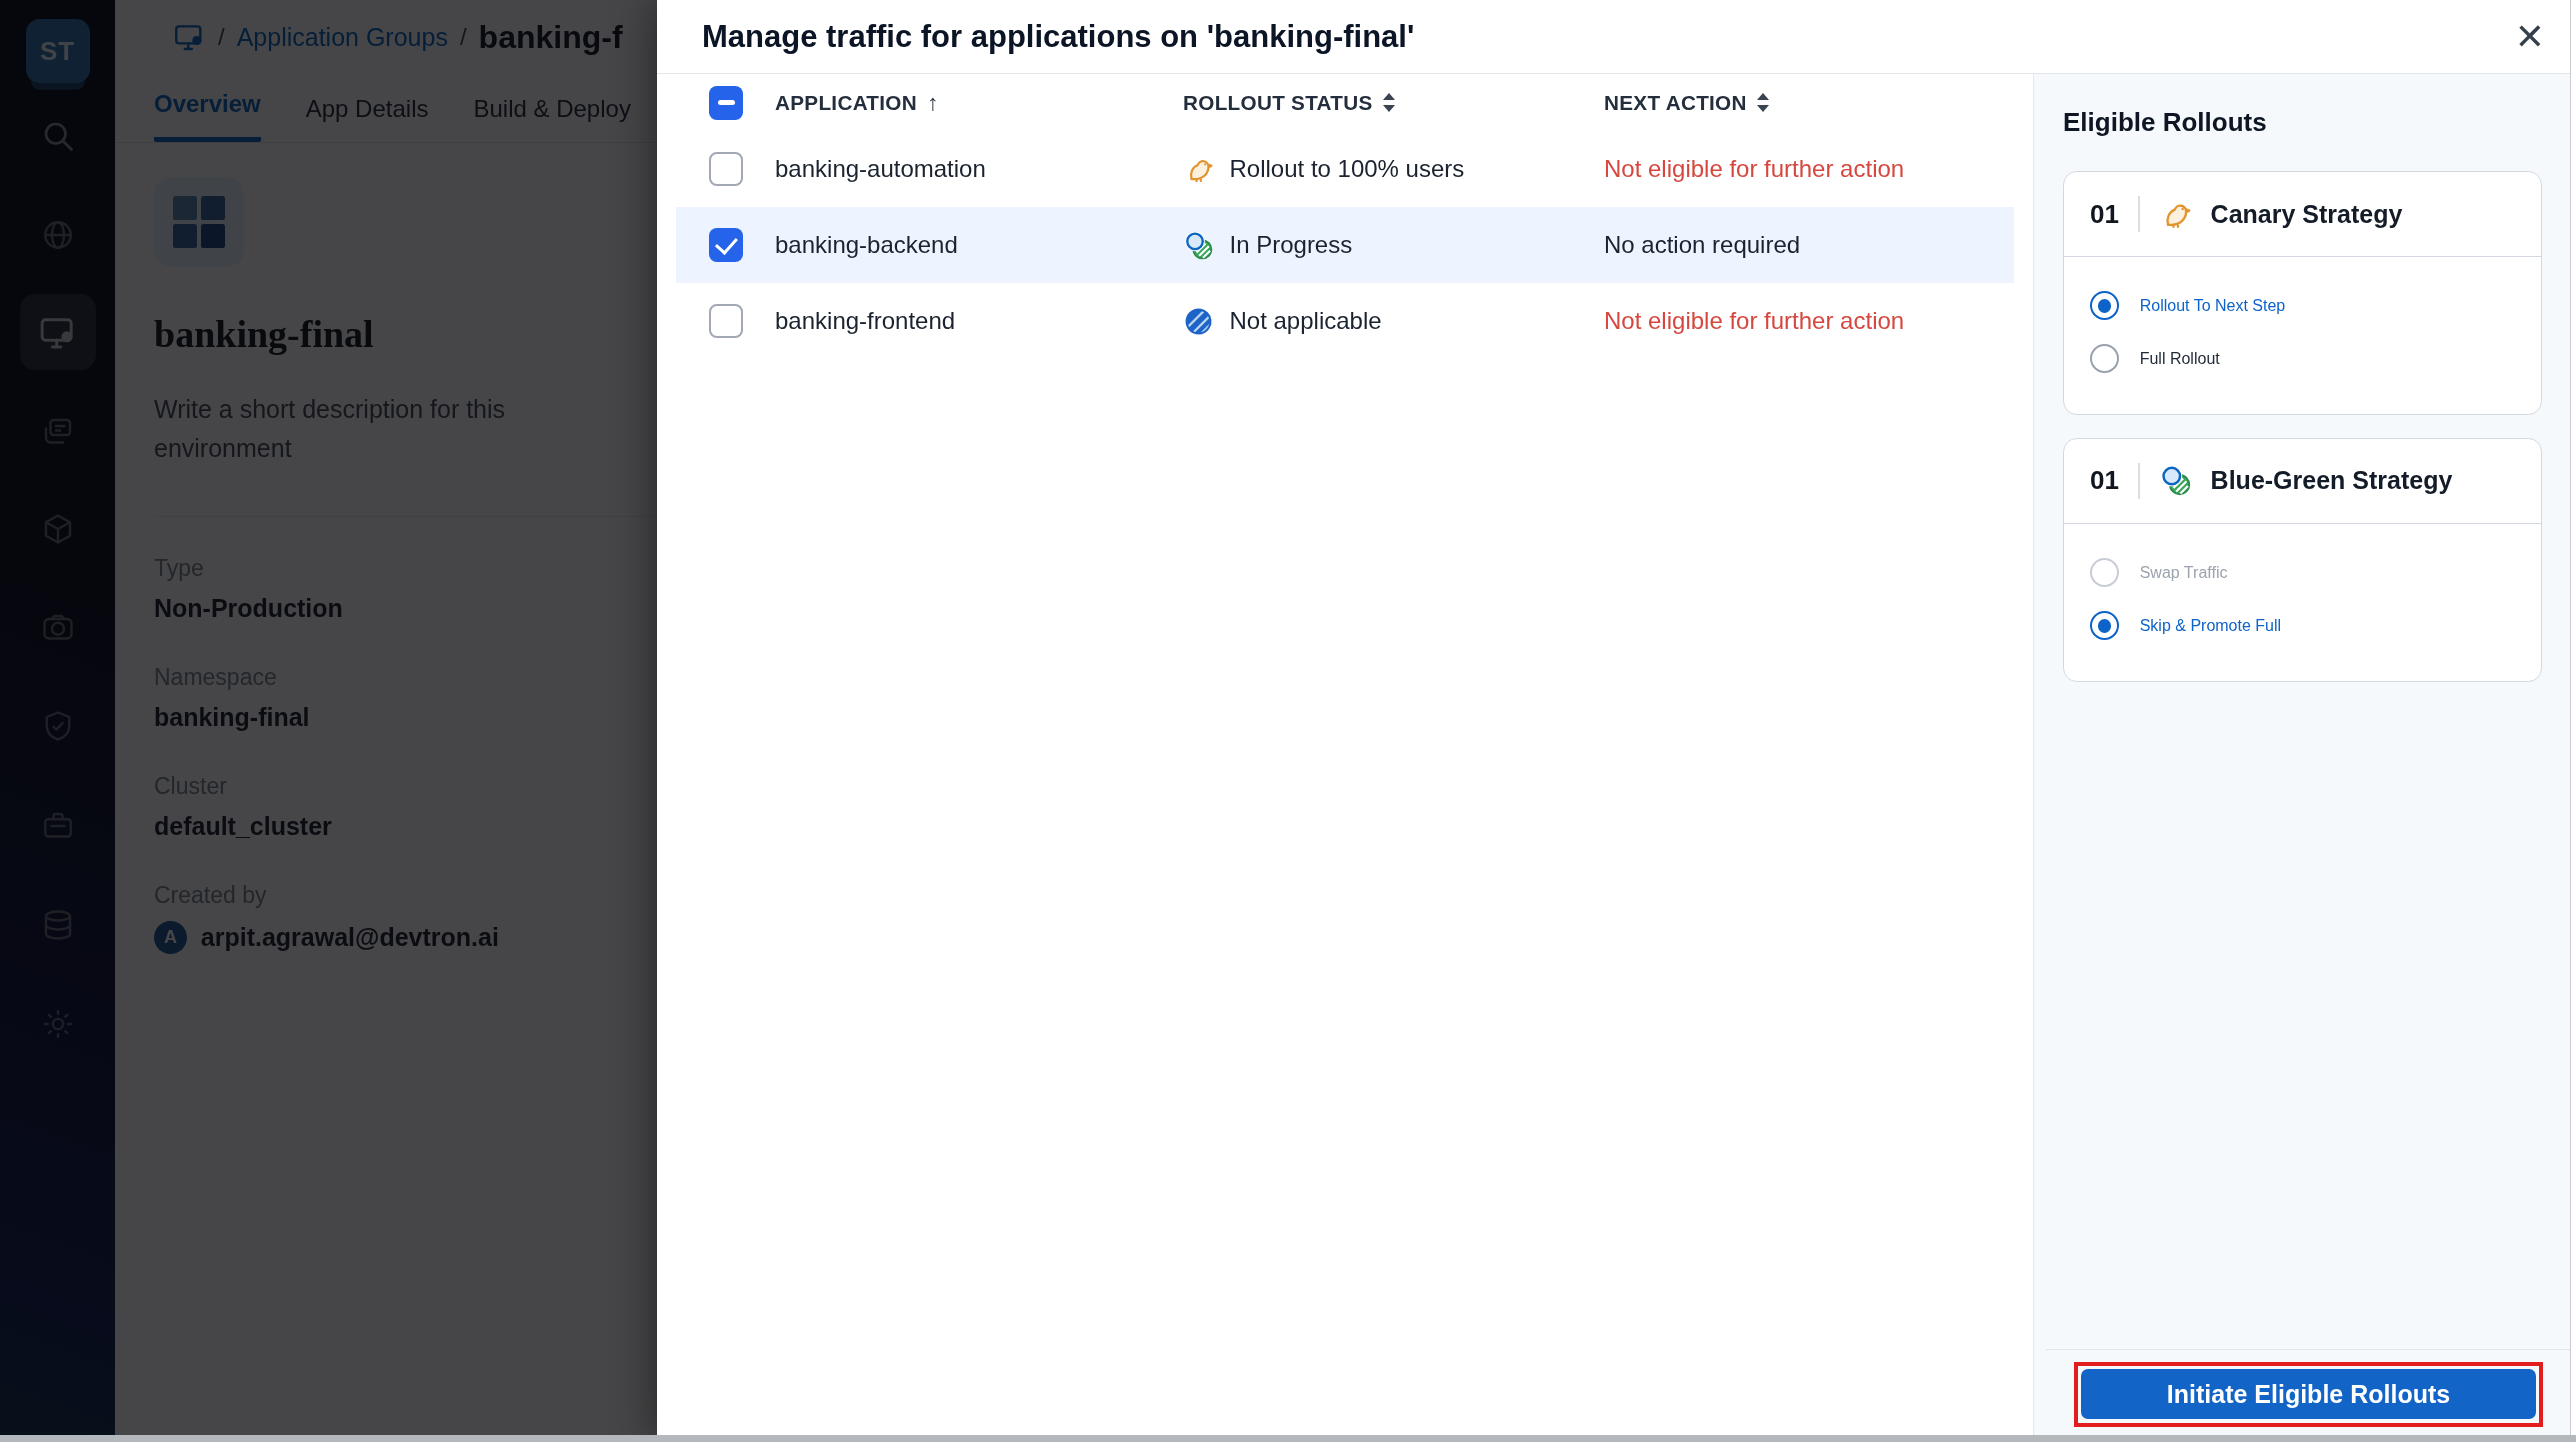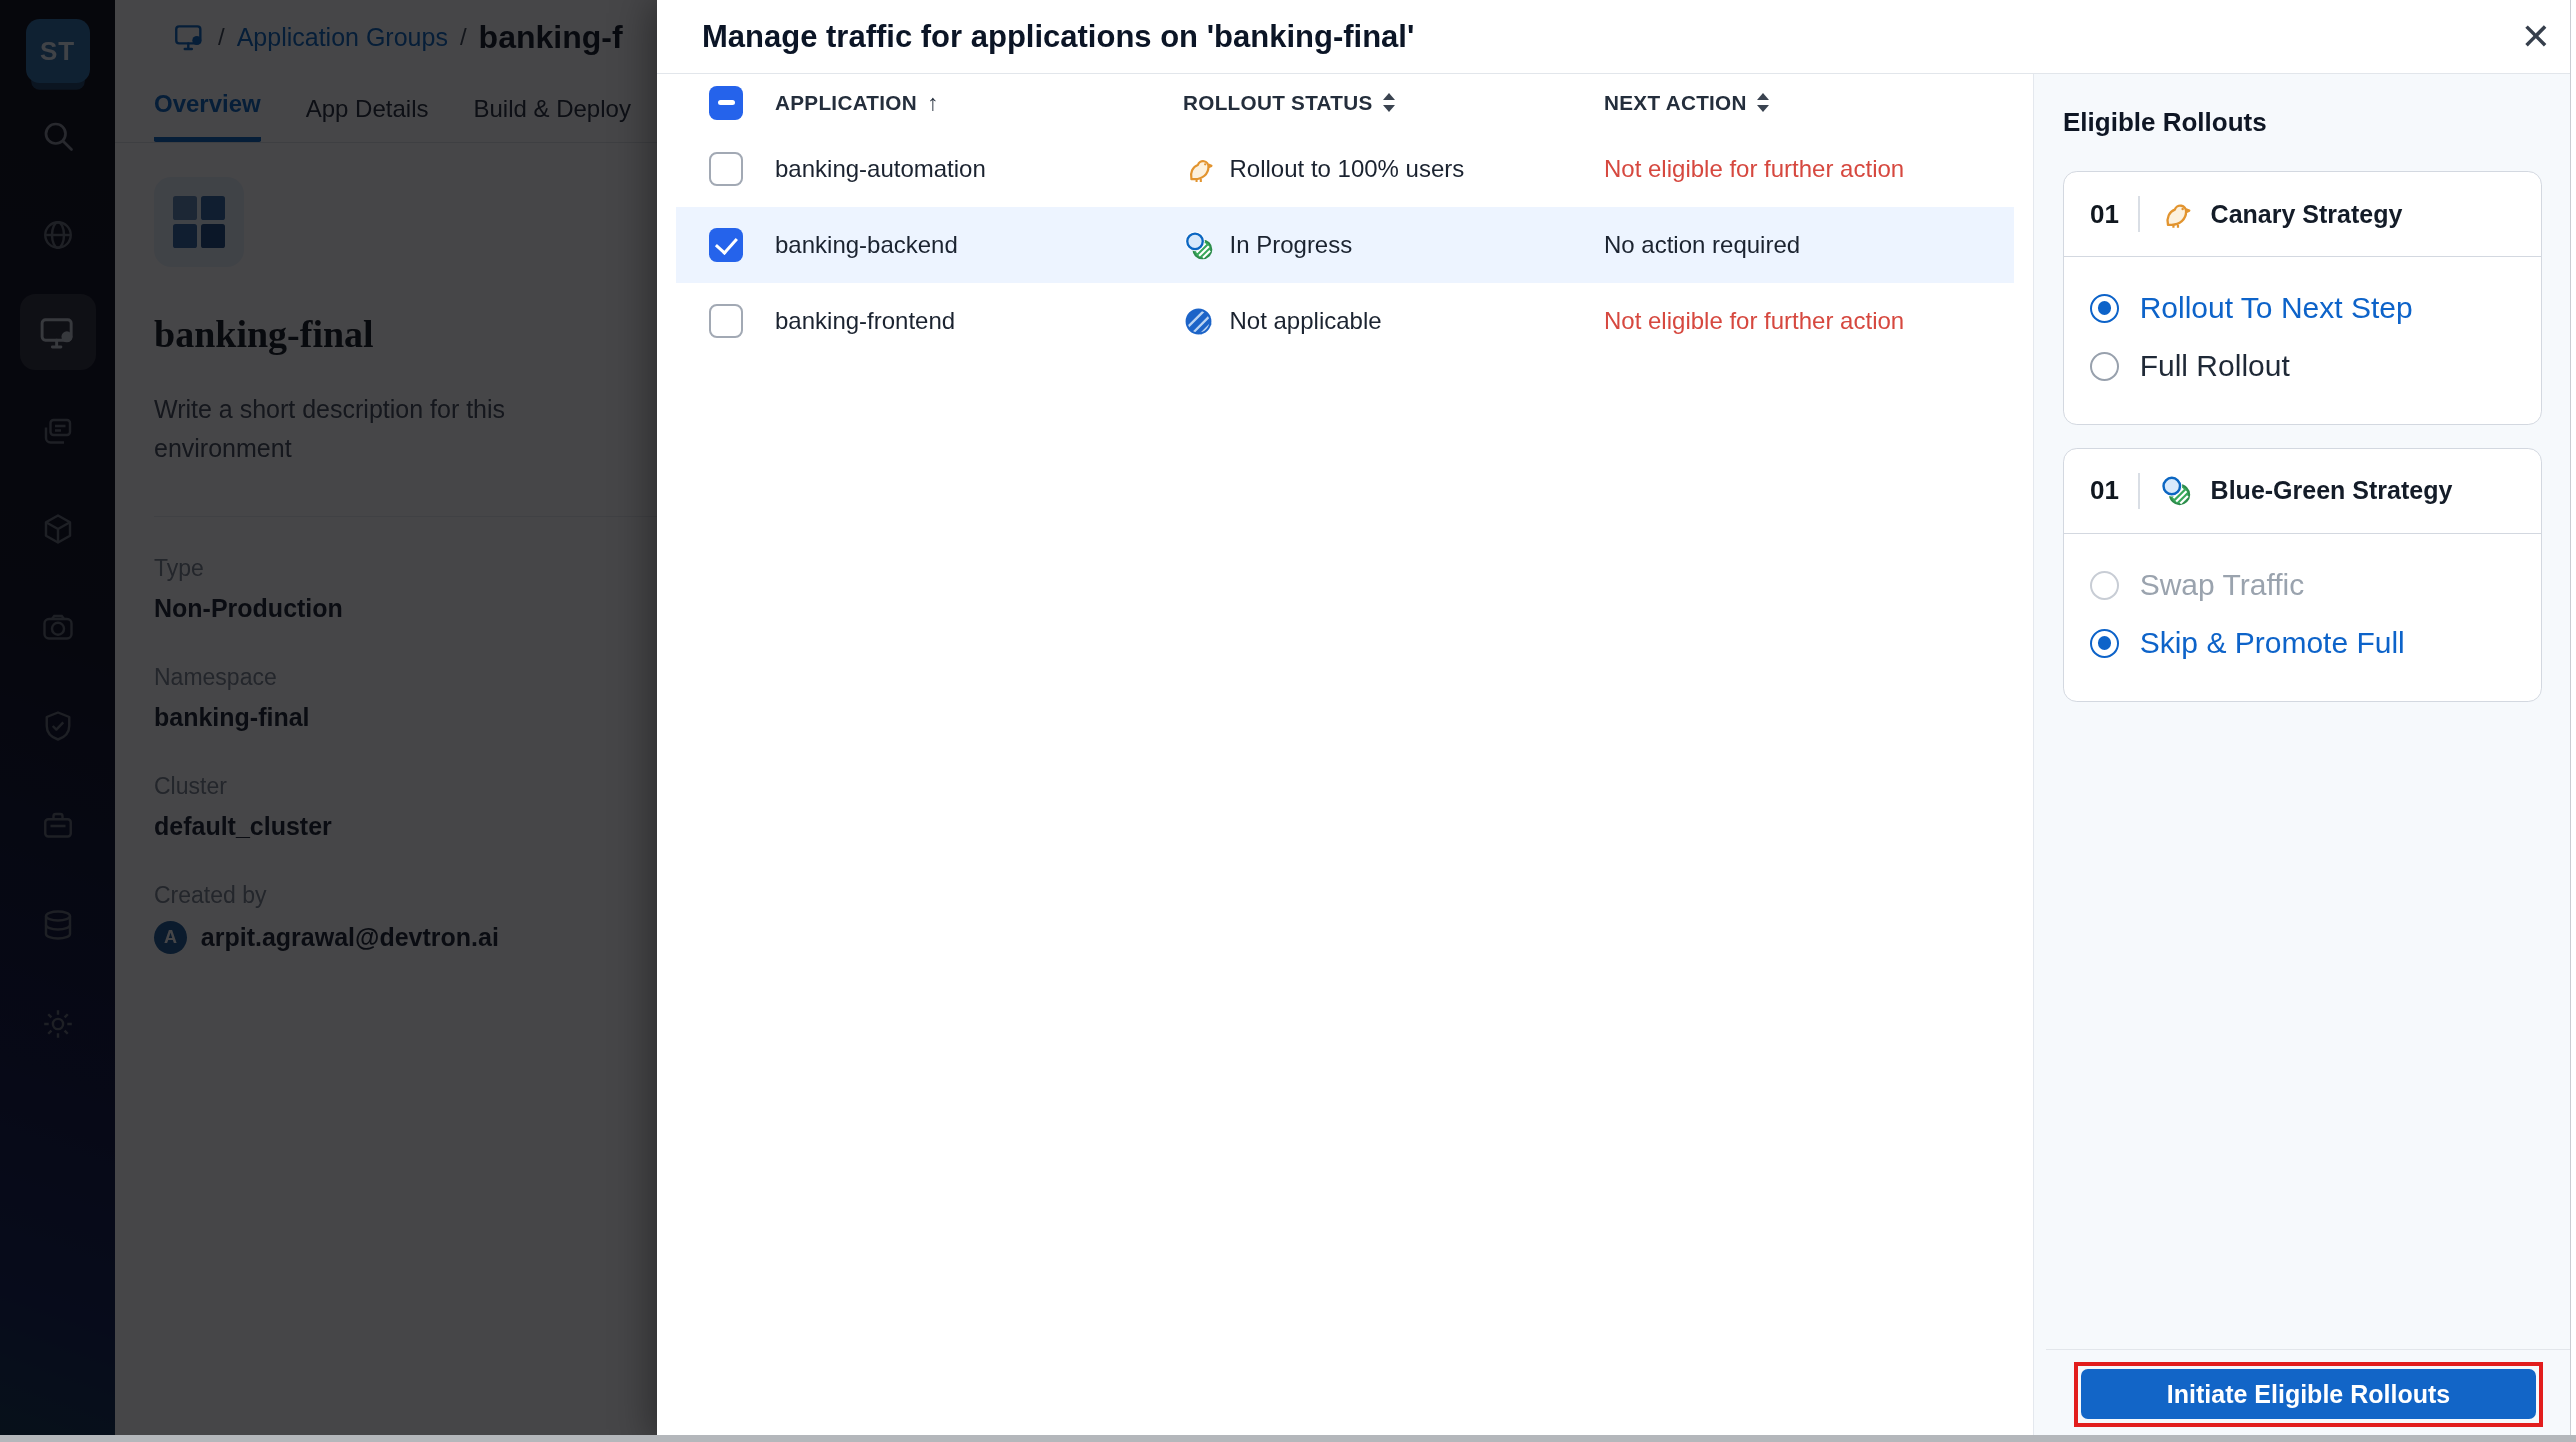--- a/index.html
+++ b/index.html
@@ -54,21 +54,21 @@
   .f-label { color:#79828F; font-size:23px; margin-bottom:12px; }
   .f-value { color:#19222F; font-size:25px; font-weight:600; }
   .created-by { display:flex; align-items:center; gap:13.8px; }
   .avatar { width:33px; height:33px; border-radius:50%; background:#1B5A96; color:#fff; font-size:18px; font-weight:bold; display:flex; align-items:center; justify-content:center; }
   .dim { position:absolute; left:0; top:0; width:657px; height:1442px; background:rgba(5,6,8,.74); z-index:10; }
   
   .modal {
     position:absolute; left:657px; top:0; width:1919px; height:1442px; background:#fff; z-index:20;
     box-shadow:-5.2px 0 38px rgba(0,0,0,.4); display:flex; flex-direction:column;
   }
-  .m-header { height:74px; border-bottom:1.7px solid #E2E6EB; display:flex; align-items:center; padding:0 20px 0 45px; flex:none; }
+  .m-header { height:74px; border-bottom:1.7px solid #E2E6EB; display:flex; align-items:center; padding:0 26px 0 45px; flex:none; }
   .m-title { font-size:31px; font-weight:bold; color:#0B1526; }
   .m-close { margin-left:auto; font-size:36px; color:#363F4C; line-height:1; cursor:pointer; padding:0 5.2px; }
   .m-body { flex:1; display:flex; min-height:0; }
   .m-left { width:1376px; flex:none; position:relative; }
   
   .toolbar { display:flex; align-items:center; justify-content:space-between; padding:20.7px 55px 19px 39px; }
   .seg { display:flex; background:#F1F3F6; border-radius:8.6px; padding:4.3px; }
   .seg-tab { font-size:23px; color:#1F2A37; padding:11.2px 26px; border-radius:6.9px; white-space:nowrap; }
   .seg-tab.on { background:#fff; border:0.9px solid #E0E4EA; font-weight:600; box-shadow:0 0.9px 2.6px rgba(16,24,40,.12); }
   .sortbtn { display:flex; align-items:center; gap:13.8px; font-size:23px; font-weight:600; color:#3A4350; }
@@ -103,21 +103,21 @@
   .card-hd .idx { font-size:26px; font-weight:bold; color:#10171F; }
   .card-hd .bar { width:1.7px; height:36px; background:#D9DEE5; }
   .card-hd .nm { font-size:25px; font-weight:600; color:#141C28; }
   .card-hd .s-ic { width:33px; height:33px; }
   .card-opts { border-top:1.7px solid #D3D8E0; padding:22.4px 26px 29px 26px; }
   .opt { display:flex; align-items:center; gap:20.7px; padding:12px 0; cursor:pointer; }
   .radio { width:29px; height:29px; border-radius:50%; border:2.6px solid #98A1AD; flex:none; display:flex; align-items:center; justify-content:center; background:#fff; }
   .opt.selected .radio { border-color:#0D63C9; }
   .opt.selected .radio::after { content:""; width:13.8px; height:13.8px; border-radius:50%; background:#0D63C9; }
   .opt.disabled .radio { border-color:#C8CDD5; }
-  .opt-label { font-size:30px; color:#1F2937; }
+  .opt-label { font-size:16px; color:#1F2937; }
   .opt.selected .opt-label { color:#0D63C9; }
   .opt.disabled .opt-label { color:#9AA3AE; }
   
   .p-footer { position:absolute; left:12px; right:0; bottom:6.9px; border-top:1.7px solid #E2E6EB; background:#F6F9FC; padding:12px 27.6px 8.6px 27.6px; }
   .annot { border:4.3px solid #E21D1D; padding:3.4px; background:#F6F9FC; }
   .cta { width:100%; height:50px; border:none; border-radius:6.9px; background:#1265C7; color:#fff; font-size:25px; font-weight:600; font-family:inherit; cursor:pointer; }
   
   .right-strip { position:absolute; right:0; top:0; width:6px; height:1442px; background:#fff; border-left:1.7px solid #C9CDD3; z-index:40; }
   .bottom-strip { position:absolute; left:0; bottom:0; width:2576px; height:6.9px; background:#B4B7BB; z-index:45; }
 </style>

